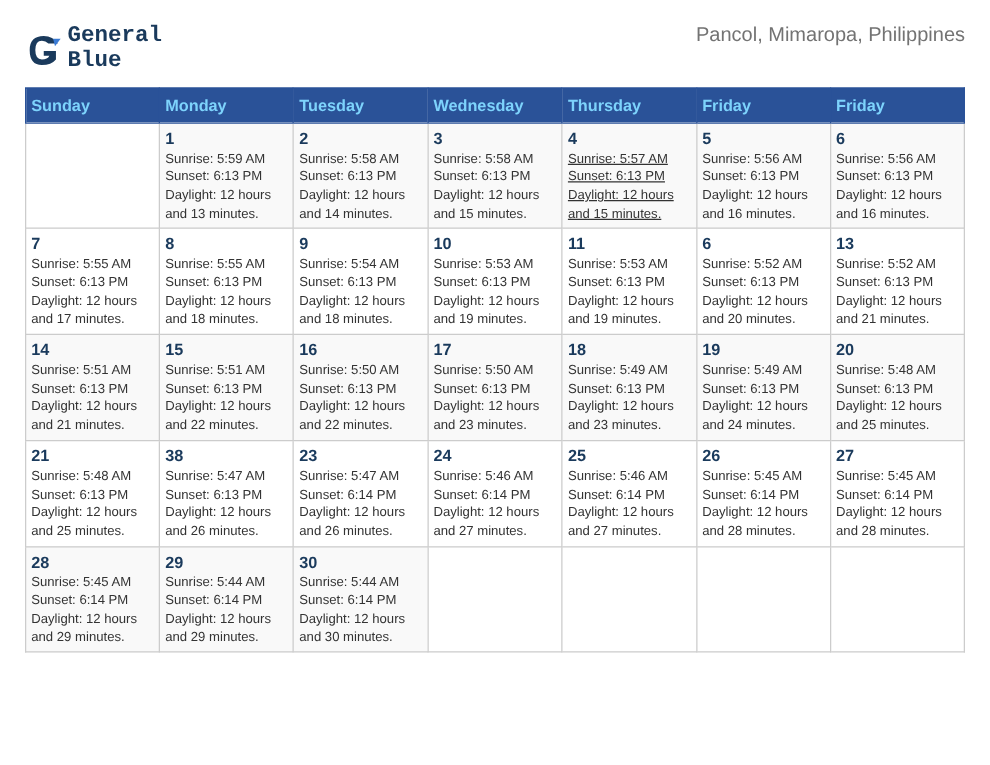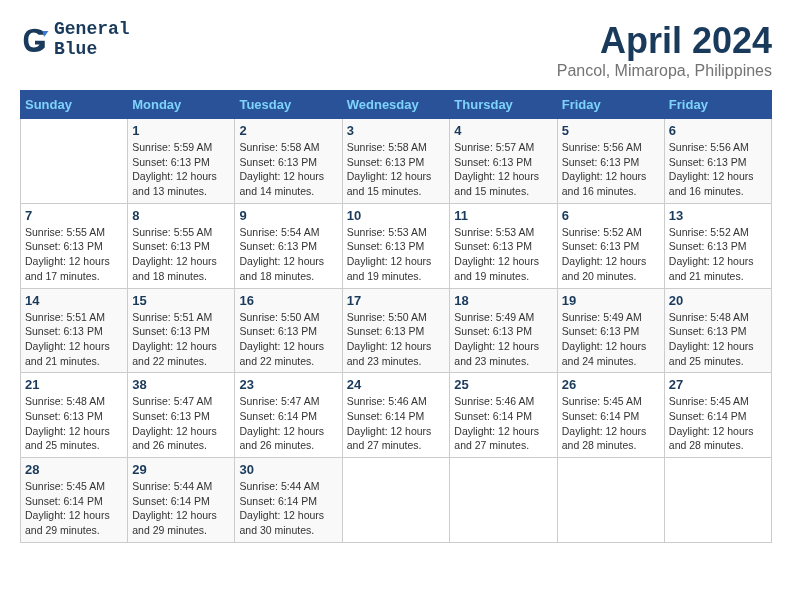--- a/index.html
+++ b/index.html
@@ -98,21 +98,20 @@
     <svg class="logo-icon" viewBox="0 0 40 40" xmlns="http://www.w3.org/2000/svg">
       <path d="M5 20 Q5 5 20 5 Q30 5 35 13 L25 13 Q22 10 18 10 Q11 10 11 20 Q11 30 18 30 Q24 30 26 26 L20 26 L20 21 L33 21 L33 30 Q28 36 18 36 Q5 36 5 20 Z" fill="#1a3a5c"></path>
       <path d="M30 8 L38 8 L32 16 Z" fill="#3a7bd5"></path>
     </svg>
     <div class="logo-text">
       <span>General</span>
       <span>Blue</span>
     </div>
   </div>
   <div class="title-section">
-    <div class="month-title">April 2024</div>
     <div class="location-title">Pancol, Mimaropa, Philippines</div>
   </div>
 </div>
 
 <table>
   <thead>
     <tr id="weekday-header">
         <th>Sunday</th>
         <th>Monday</th>
         <th>Tuesday</th>
@@ -141,21 +140,21 @@
         </td>
         <td>
           <span class="day-number">3</span>
           <div class="day-info" style="white-space: pre-line;">Sunrise: 5:58 AM
 Sunset: 6:13 PM
 Daylight: 12 hours
 and 15 minutes.</div>
         </td>
         <td>
           <span class="day-number">4</span>
-          <div class="day-info" style="white-space: pre-line;">Sunrise: 5:57 AM
+          <div class="day-info" style="white-space: pre-line; text-decoration: underline;">Sunrise: 5:57 AM
 Sunset: 6:13 PM
 Daylight: 12 hours
 and 15 minutes.</div>
         </td>
         <td>
           <span class="day-number">5</span>
           <div class="day-info" style="white-space: pre-line;">Sunrise: 5:56 AM
 Sunset: 6:13 PM
 Daylight: 12 hours
 and 16 minutes.</div>

